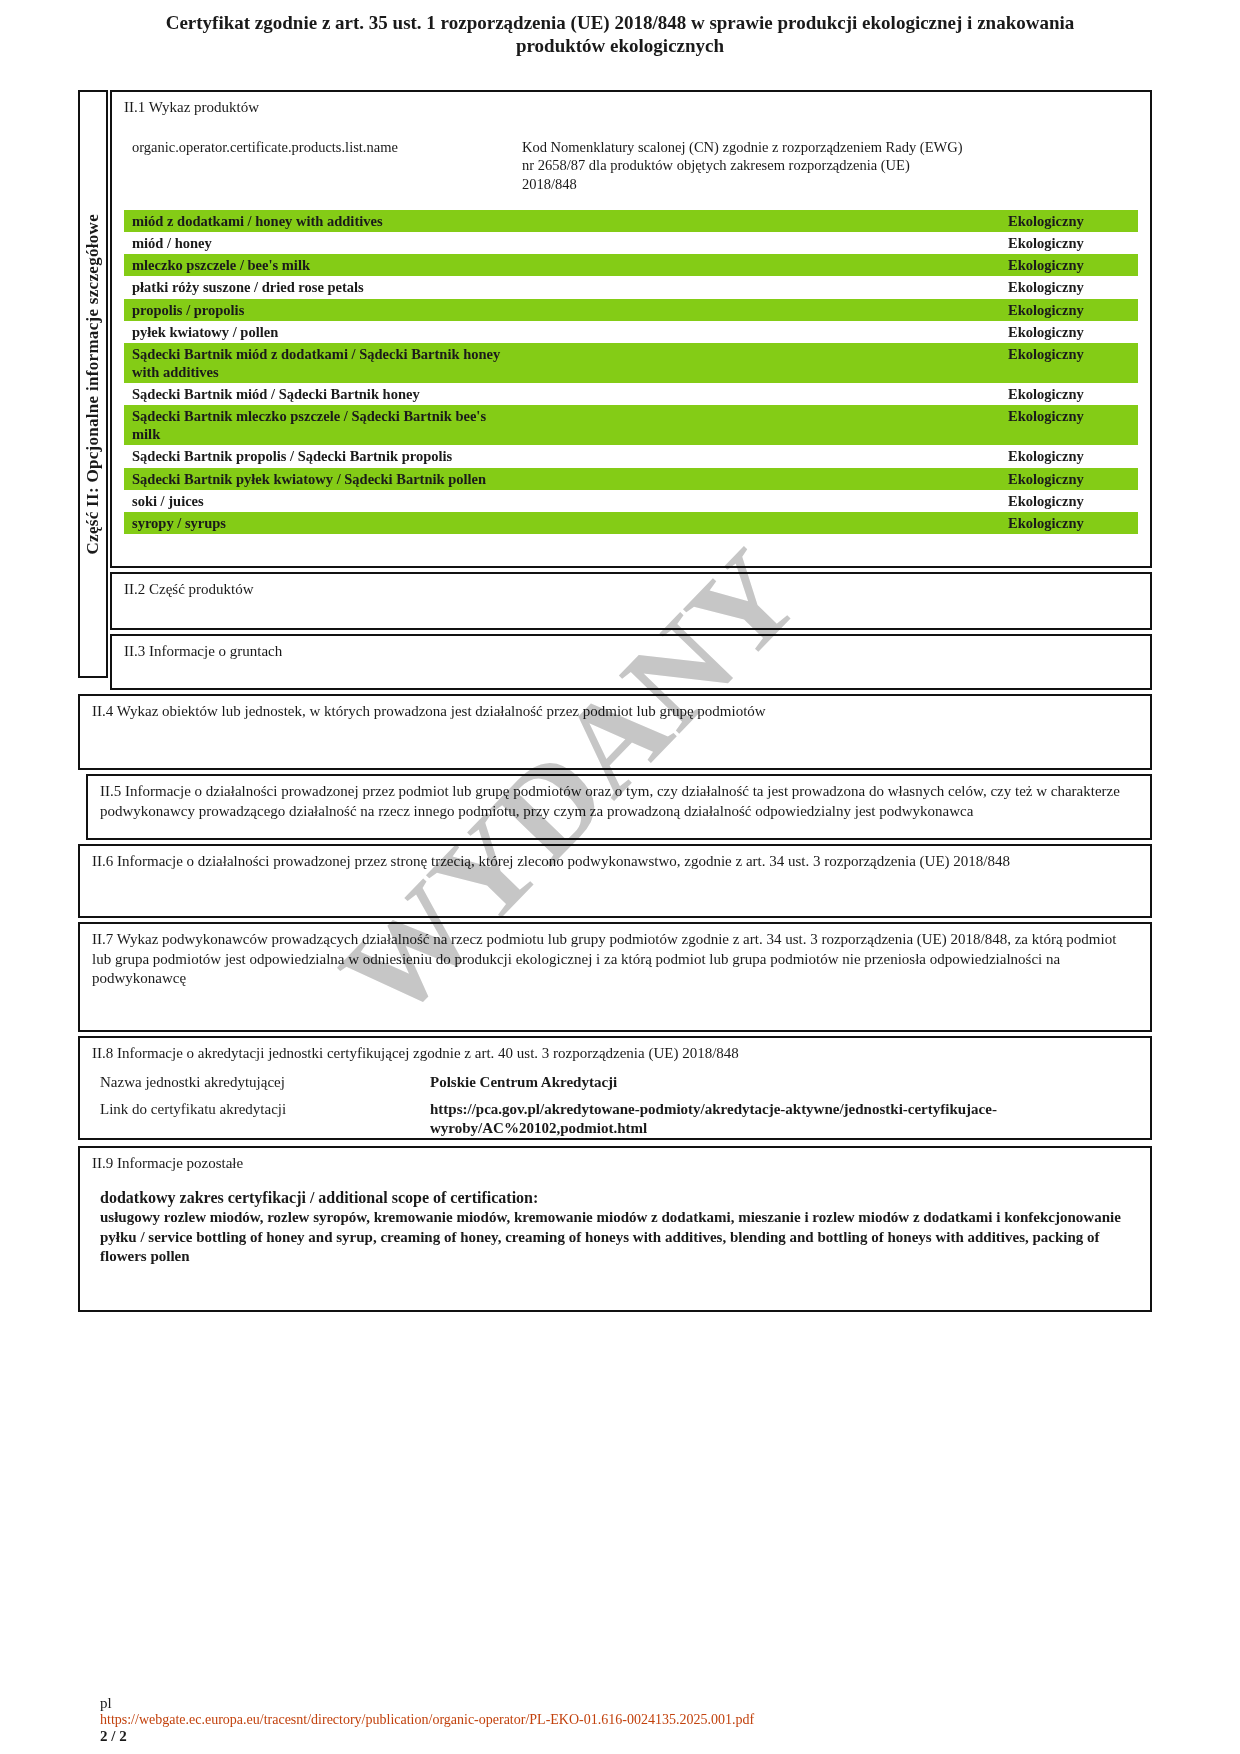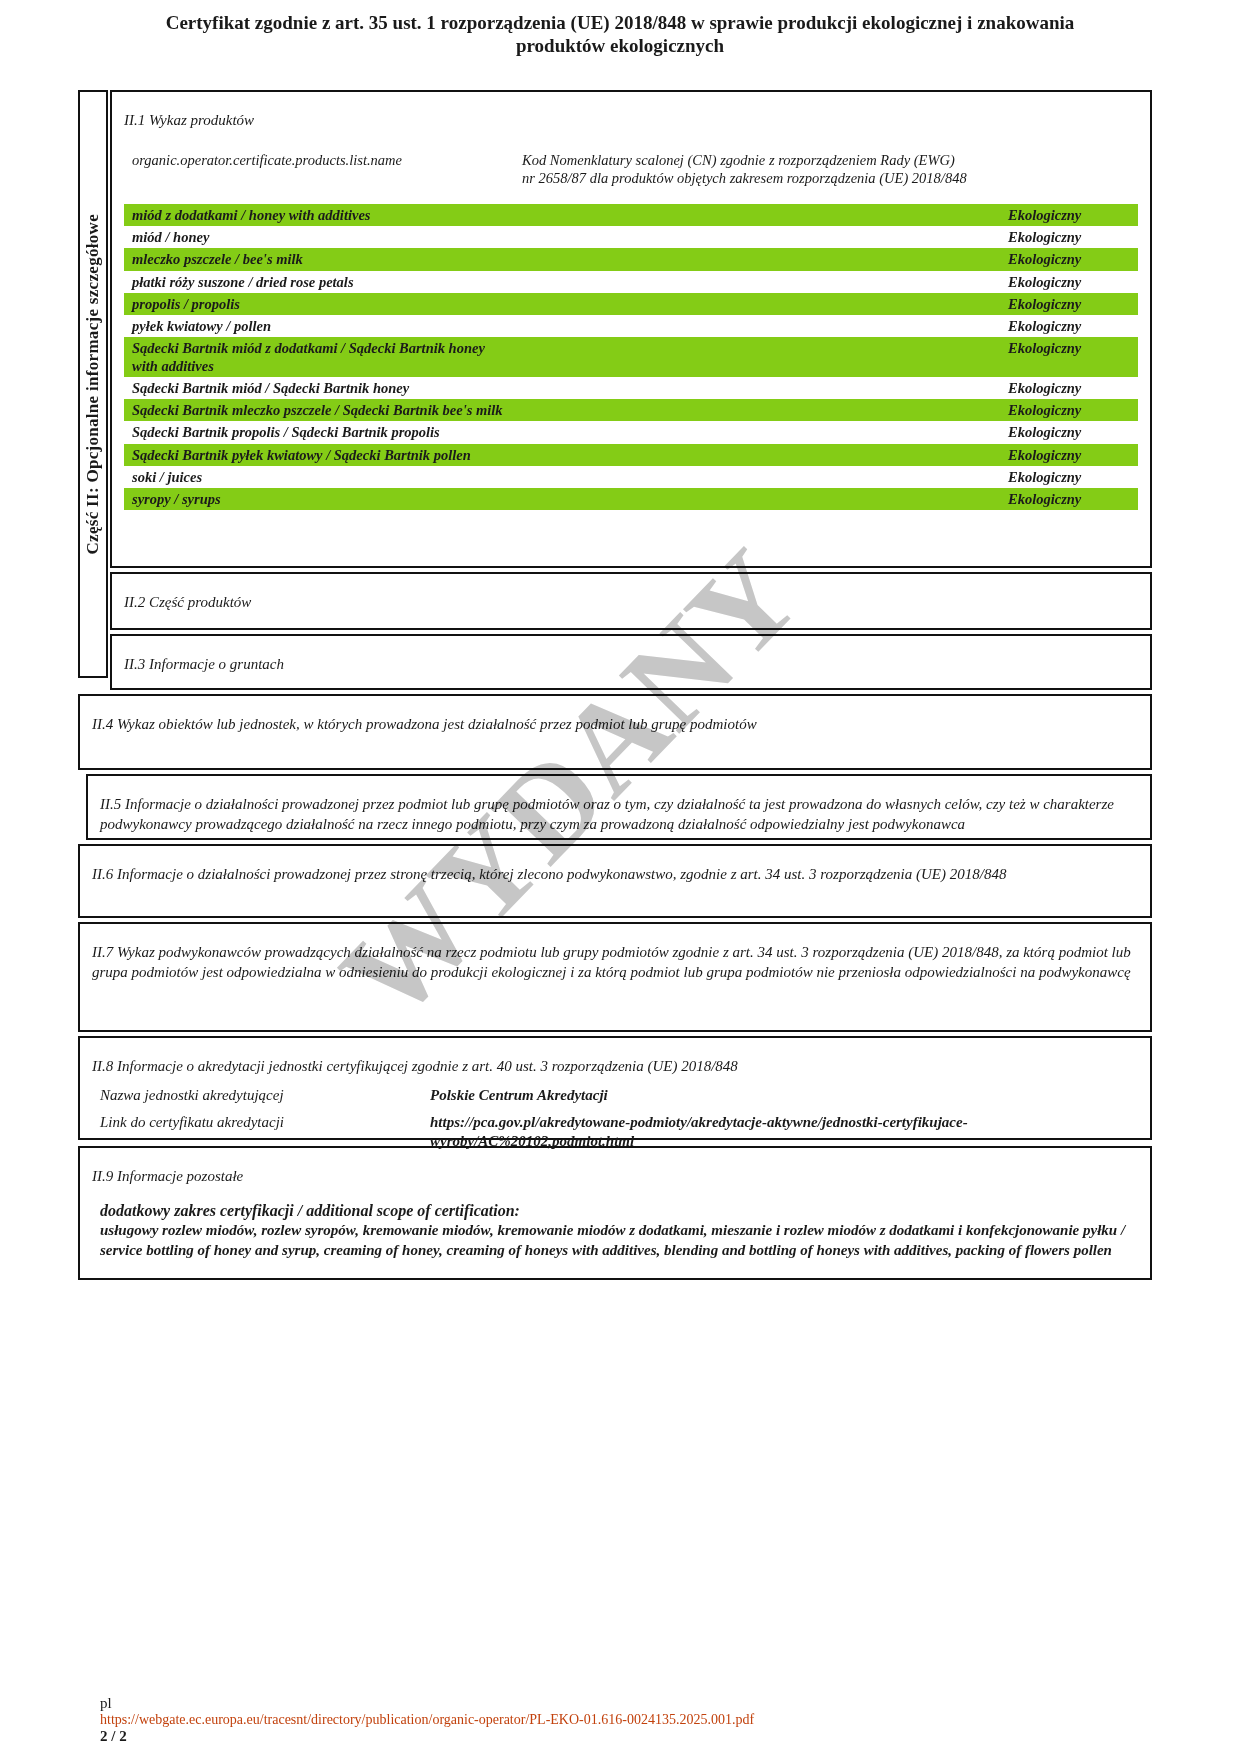--- a/index.html
+++ b/index.html
@@ -16,27 +16,27 @@
   .part2 { display:flex; align-items:flex-start; }
   .sidebar {
     flex:none; width:30px; height:588px; border:2px solid #111;
     display:flex; align-items:center; justify-content:center; background:#fff;
   }
   .sidebar span {
     writing-mode:vertical-rl; transform:rotate(180deg);
     font-weight:bold; font-size:17px; white-space:nowrap; letter-spacing:.3px;
   }
   .seccol { flex:1; margin-left:2px; display:flex; flex-direction:column; }
-  .box { border:2px solid #111; padding:19px 12px; font-size:15px; background:transparent;font-style:italic; }
+  .box { border:2px solid #111; padding:6px 12px; font-size:15px; background:transparent; }
   .s1 { height:478px; margin-bottom:4px; }
   .s2 { height:58px;  margin-bottom:4px; }
   .s3 { height:56px; }
   .fw { margin-top:4px; }
   .s4 { height:76px; } .s5 { height:66px;margin-left:8px; } .s6 { height:74px; }
-  .s7 { height:110px; } .s8 { height:104px; } .s9 { height:134px;margin-top:6px; }
+  .s7 { height:110px; } .s8 { height:104px; } .s9 { height:166px;margin-top:6px; }
   .sec-heading { font-size:15px; line-height:1.3; }
   .prod-header {
     display:grid; grid-template-columns:390px 1fr 130px;
     margin-top:20px; padding-left:8px; font-size:14.5px; line-height:1.3;
   }
   .cn-header { width:445px; }
   .prod-rows { margin-top:16px; }
   .prow {
     display:grid; grid-template-columns:382px 1fr 130px;
     padding:2px 0 2px 8px; font-weight:bold; font-size:14.5px; line-height:1.25;

